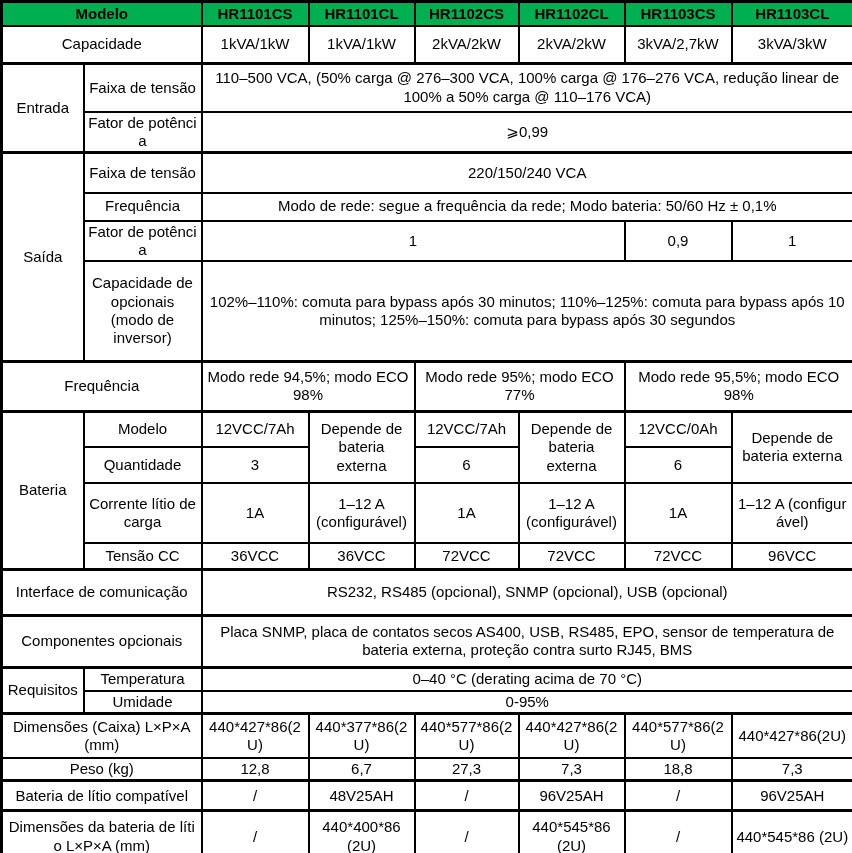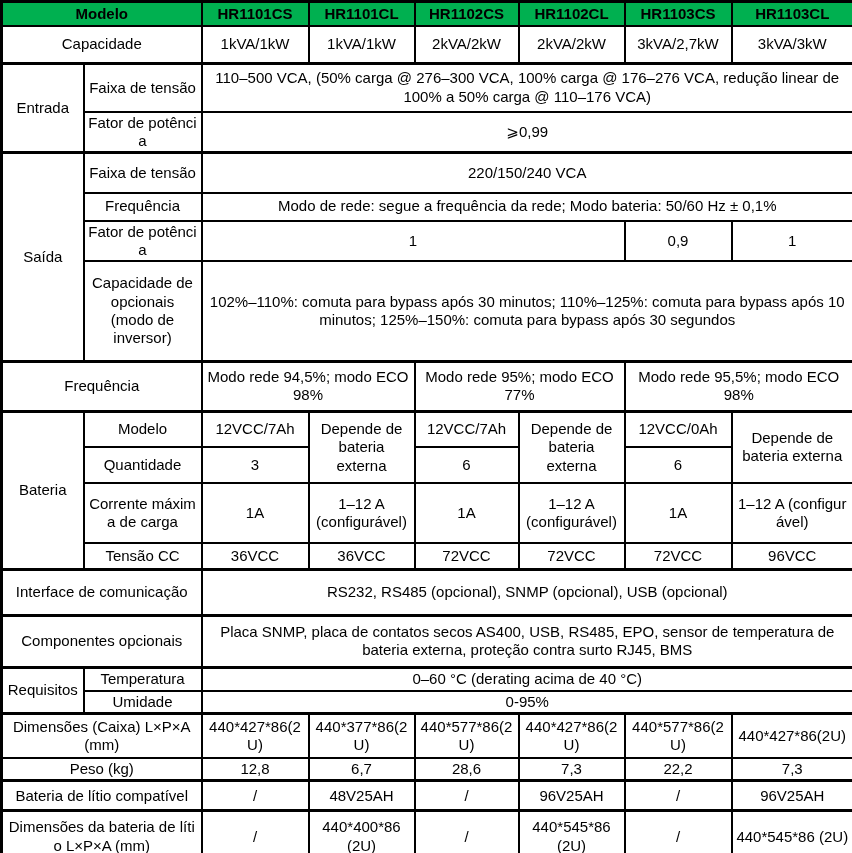--- a/index.html
+++ b/index.html
@@ -126,21 +126,21 @@
         <td>12VCC/0Ah</td>
         <td rowspan="2">Depende de bateria externa</td>
       </tr>
       <tr style="height:36px">
         <td>Quantidade</td>
         <td>3</td>
         <td>6</td>
         <td>6</td>
       </tr>
       <tr style="height:60px">
-        <td class="char">Corrente máxima de carga</td>
+        <td class="char">Corrente lítio de carga</td>
         <td>1A</td>
         <td>1–12 A (configurável)</td>
         <td>1A</td>
         <td>1–12 A (configurável)</td>
         <td>1A</td>
         <td class="char">1–12 A (configurável)</td>
       </tr>
       <tr style="height:26px">
         <td>Tensão CC</td>
         <td>36VCC</td>
@@ -157,44 +157,44 @@
       </tr>
 
       <tr style="height:52px" class="thick">
         <td colspan="2">Componentes opcionais</td>
         <td colspan="6">Placa SNMP, placa de contatos secos AS400, USB, RS485, EPO, sensor de temperatura de bateria externa, proteção contra surto RJ45, BMS</td>
       </tr>
 
       <tr style="height:24px" class="thick">
         <td rowspan="2">Requisitos</td>
         <td>Temperatura</td>
-        <td colspan="6">0–60 °C (derating acima de 40 °C)</td>
+        <td colspan="6">0–40 °C (derating acima de 70 °C)</td>
       </tr>
       <tr style="height:19px">
         <td>Umidade</td>
         <td colspan="6">0-95%</td>
       </tr>
 
       <tr style="height:44px" class="thick">
         <td colspan="2">Dimensões (Caixa) L×P×A (mm)</td>
         <td class="char">440*427*86(2U)</td>
         <td class="char">440*377*86(2U)</td>
         <td class="char">440*577*86(2U)</td>
         <td class="char">440*427*86(2U)</td>
         <td class="char">440*577*86(2U)</td>
         <td class="char">440*427*86(2U)</td>
       </tr>
 
       <tr style="height:22px">
         <td colspan="2">Peso (kg)</td>
         <td>12,8</td>
         <td>6,7</td>
-        <td>28,6</td>
+        <td>27,3</td>
         <td>7,3</td>
-        <td>22,2</td>
+        <td>18,8</td>
         <td>7,3</td>
       </tr>
 
       <tr style="height:30px" class="thick">
         <td colspan="2">Bateria de lítio compatível</td>
         <td>/</td>
         <td>48V25AH</td>
         <td>/</td>
         <td>96V25AH</td>
         <td>/</td>

